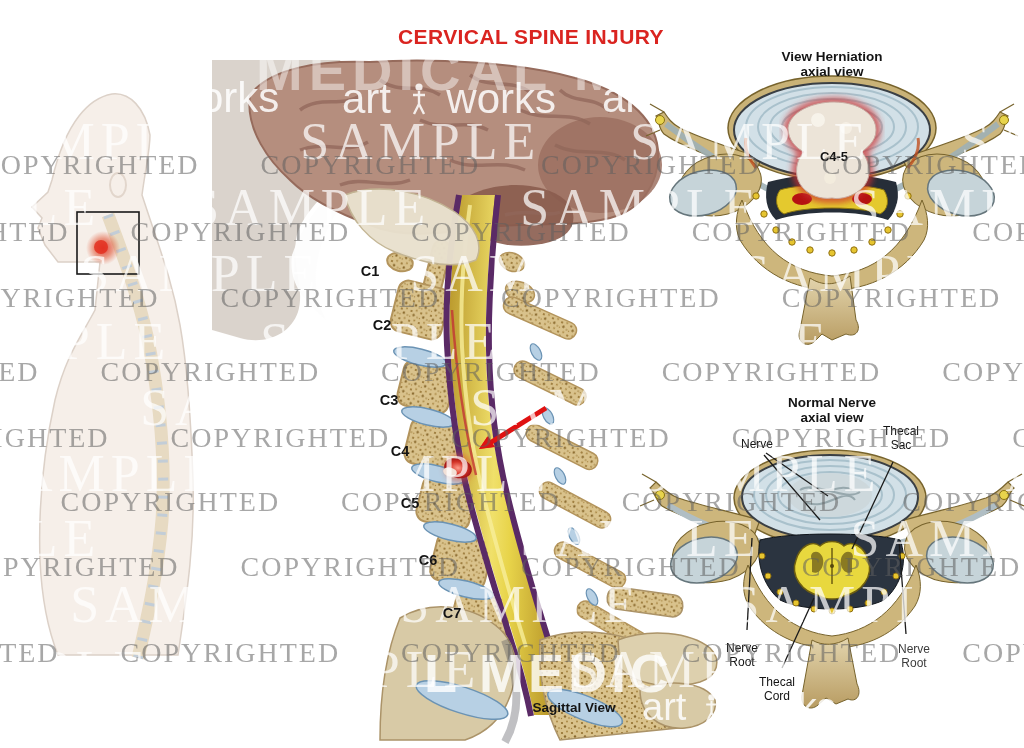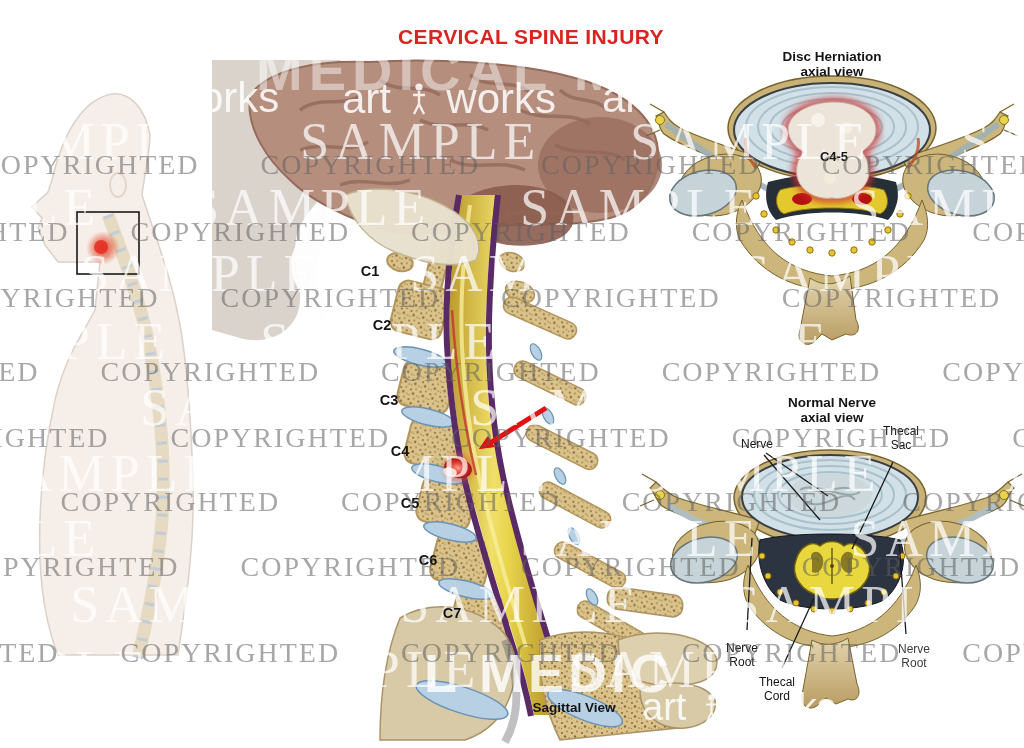--- a/index.html
+++ b/index.html
@@ -380,21 +380,21 @@
       <circle cx="8" cy="5" r="3.6" fill="#fff"></circle>
       <path d="M8 9 L8 22 M2 13 L14 13 M8 22 L3 32 M8 22 L13 32" stroke="#fff" stroke-width="2.4" fill="none"></path>
     </svg>
     <span class="w">works</span>
   </div>
 </div>
 
 <div class="layer" id="labels">
   <div class="lbl title1" style="left:531px;top:37px">CERVICAL SPINE INJURY</div>
 
-  <div class="lbl axt" style="left:832px;top:57px">Disc Herniation</div>
+  <div class="lbl axt" style="left:832px;top:57px">View Herniation</div>
   <div class="lbl axt" style="left:832px;top:72px">axial view</div>
   <div class="lbl c45" style="left:834px;top:157px">C4-5</div>
 
   <div class="lbl axt" style="left:832px;top:403px">Normal Nerve</div>
   <div class="lbl axt" style="left:832px;top:418px">axial view</div>
 
   <div class="lbl clab" style="left:370px;top:272px">C1</div>
   <div class="lbl clab" style="left:382px;top:326px">C2</div>
   <div class="lbl clab" style="left:389px;top:401px">C3</div>
   <div class="lbl clab" style="left:400px;top:452px">C4</div>

